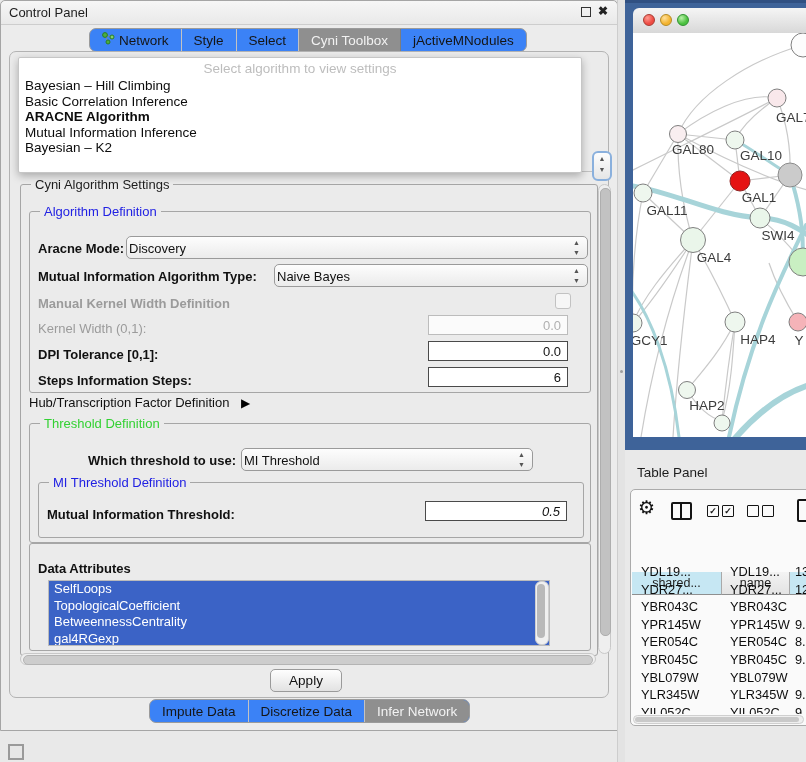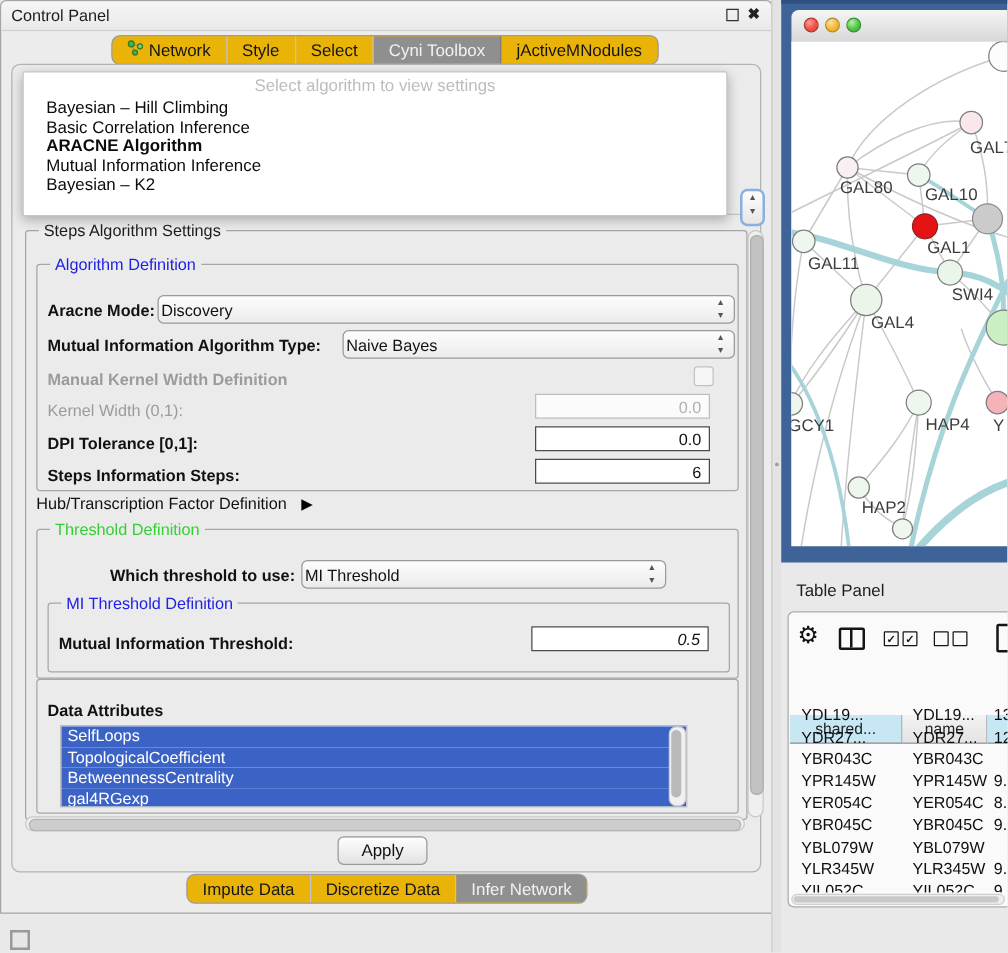--- a/index.html
+++ b/index.html
@@ -13,21 +13,21 @@
           border:1px solid #a5a5a5;border-radius:5px 5px 0 0;}
   #titlebar{left:0;top:0;width:100%;height:23px;
             background:linear-gradient(#f6f6f6,#e9e9e9);
             border-bottom:1px solid #cdcdcd;border-radius:5px 5px 0 0;}
   #win-title{left:8px;top:4px;font-size:13px;color:#1d1d1d;}
   #float-btn{left:580px;top:6px;width:8px;height:8px;border:1.5px solid #333;background:transparent;}
   #close-btn{left:597px;top:3px;font-size:12px;font-weight:bold;color:#222;}
 
   
   .tabstrip{display:flex;height:22px;border:1px solid #9b9b9b;border-radius:7px;
-            background:#eab308;overflow:hidden;}
+            background:#3b82f6;overflow:hidden;}
   .tab{display:flex;align-items:center;gap:4px;padding:0 12px;font-size:13.5px;
        color:#151515;border-right:1px solid #c3c3c3;white-space:nowrap;}
   .tab:last-child{border-right:none;}
   .tab.sel{background:#8f8f8f;color:#f2f2f2;border-right-color:#7d7d7d;}
   #top-tabs{left:88px;top:27px;}
   #bottom-tabs{left:148px;top:698px;}
 
   
   #content{left:8px;top:50px;width:598px;height:645px;background:#ebebeb;
            border:1px solid #b3b3b3;border-radius:7px;}
@@ -35,21 +35,21 @@
   #stepper-peek{left:582px;top:99px;width:16px;height:26px;z-index:5;
                 border:2px solid #8ab0dd;border-radius:6px;
                 background:linear-gradient(#fdfdfd,#e6e6e6);
                 color:#555;font-size:7px;line-height:11px;text-align:center;}
 
   
   #dropdown{left:18px;top:57px;width:562px;height:114px;background:#ffffff;
             border:1px solid #c6c6c6;border-radius:2px;z-index:50;
             box-shadow:0 3px 9px rgba(0,0,0,.28);}
   #dd-hint{text-align:center;color:#bdbdbd;font-size:13.5px;padding-top:3px;height:17px;}
-  .dd-item{padding-left:18px;font-size:13.5px;height:15.5px;line-height:15.5px;color:#0c0c0c;}
+  .dd-item{padding-left:6px;font-size:13.5px;height:15.5px;line-height:15.5px;color:#0c0c0c;}
   .dd-item.bold{font-weight:bold;}
 
   
   .group{position:absolute;border:1px solid #a6a6a6;border-radius:3px;}
   .legend{position:absolute;top:-8px;left:10px;background:#ebebeb;padding:0 4px;
           font-size:13px;color:#1d1d1d;white-space:nowrap;}
   .legend.blue{color:#2121e3;}
   .legend.green{color:#33d133;}
 
   #settings-group{left:10px;top:132px;width:576px;height:470px;}
@@ -186,21 +186,21 @@
       <span class="tab">
         <span>jActiveMNodules</span>
       </span>
     </div>
 
   <div id="content" class="abs">
     <div id="ghost-line" class="abs"></div>
     <div id="stepper-peek" class="abs">▲<br>▼</div>
 
     <div id="settings-group" class="group">
-      <span class="legend">Steps Algorithm Settings</span>
+      <span class="legend">Cyni Algorithm Settings</span>
 
       <div id="alg-group" class="group">
         <span class="legend blue">Algorithm Definition</span>
 
         <span class="lbl b" style="left:8px;top:29px;">Aracne Mode:</span>
         <div class="combo" style="left:96px;top:24px;width:462px;">
           <span>Discovery</span>
           <span class="arrows">▲<br>▼</span>
         </div>
 

